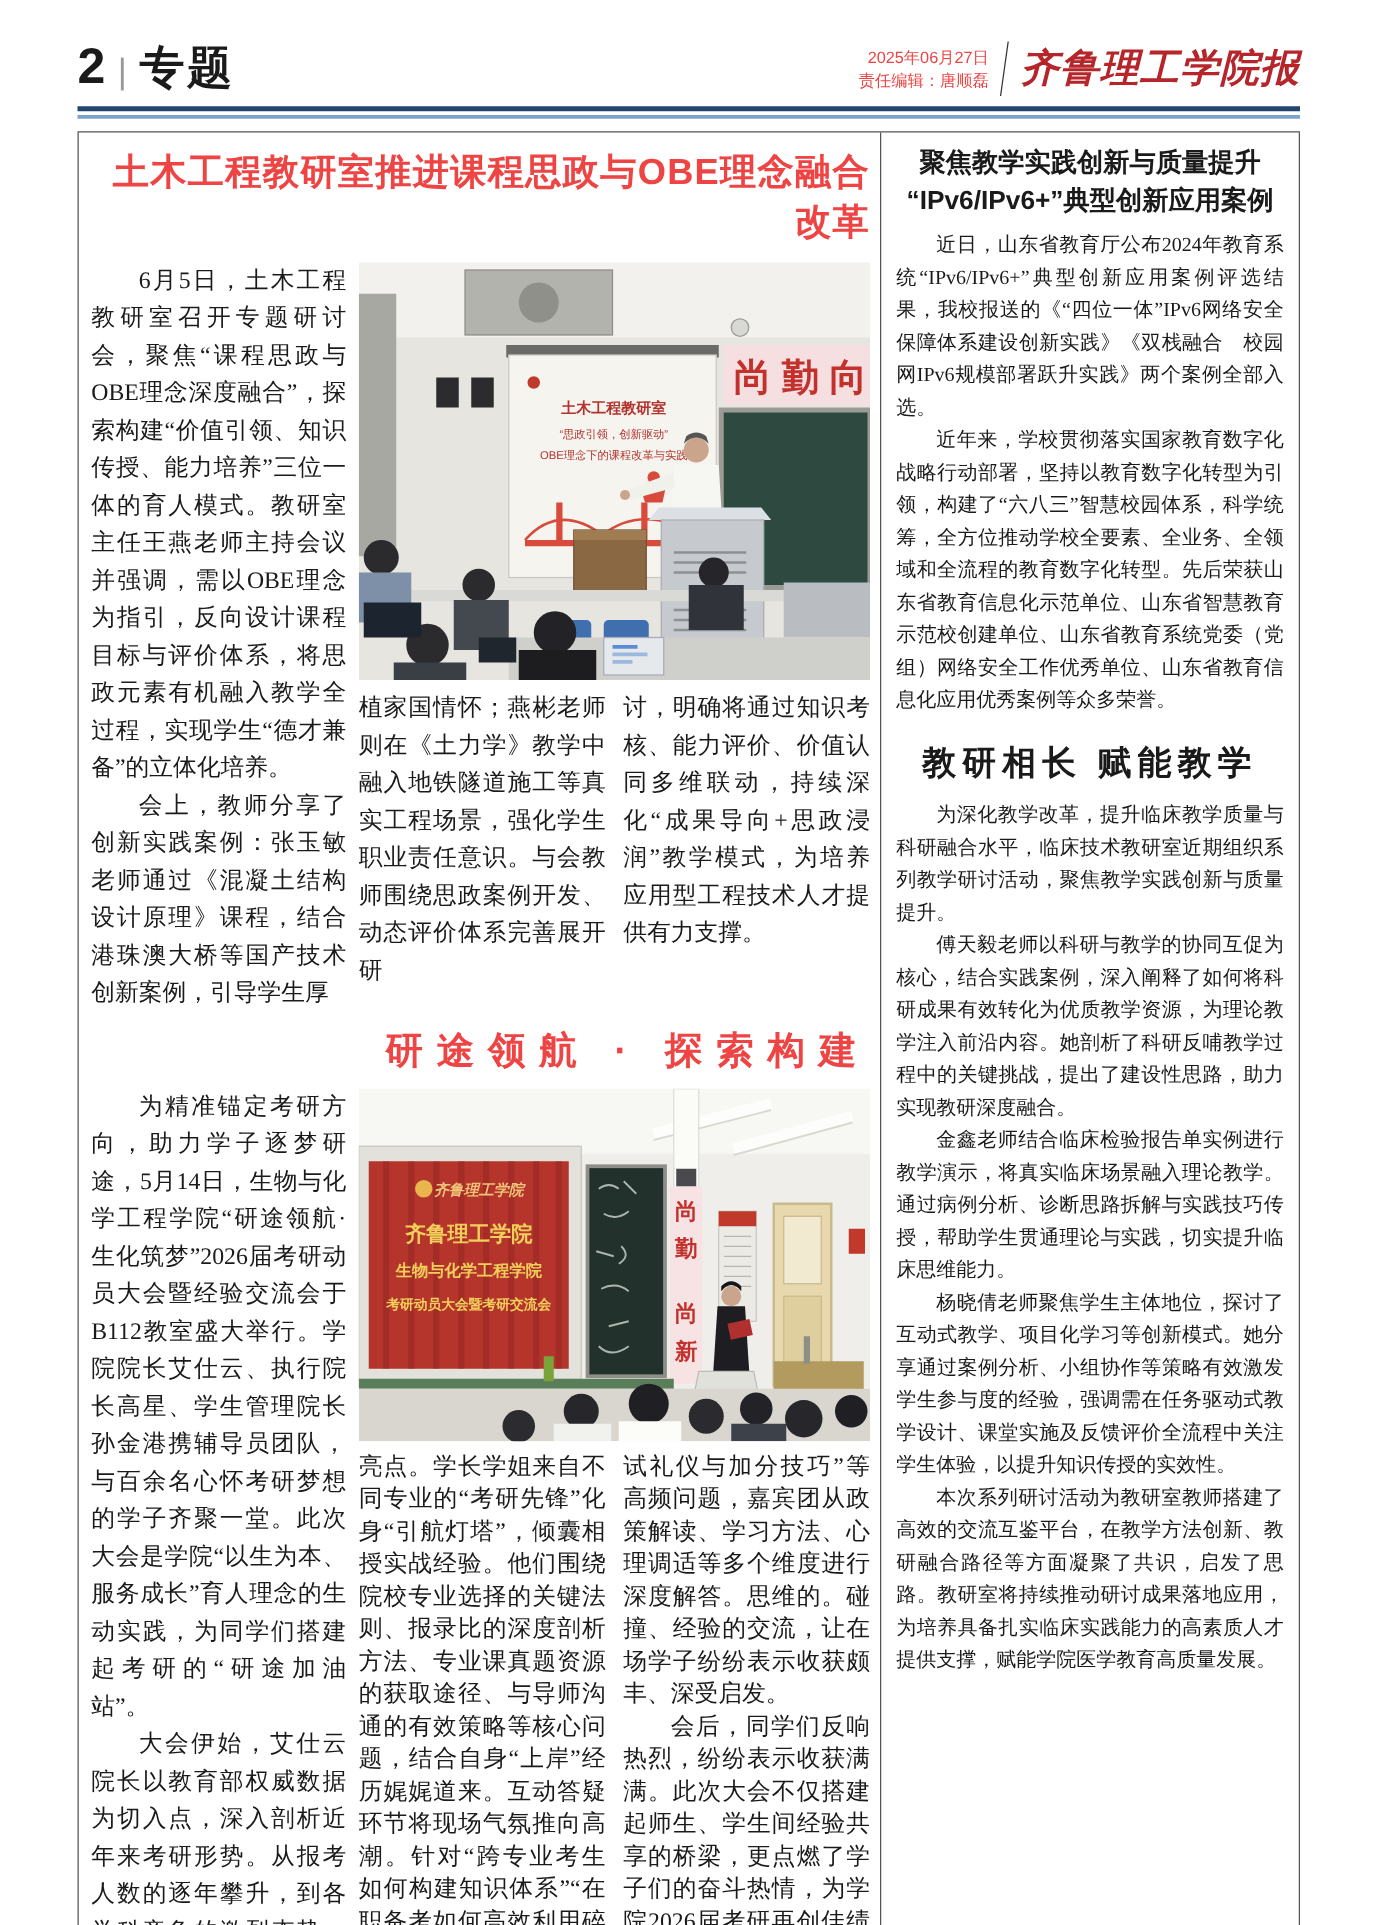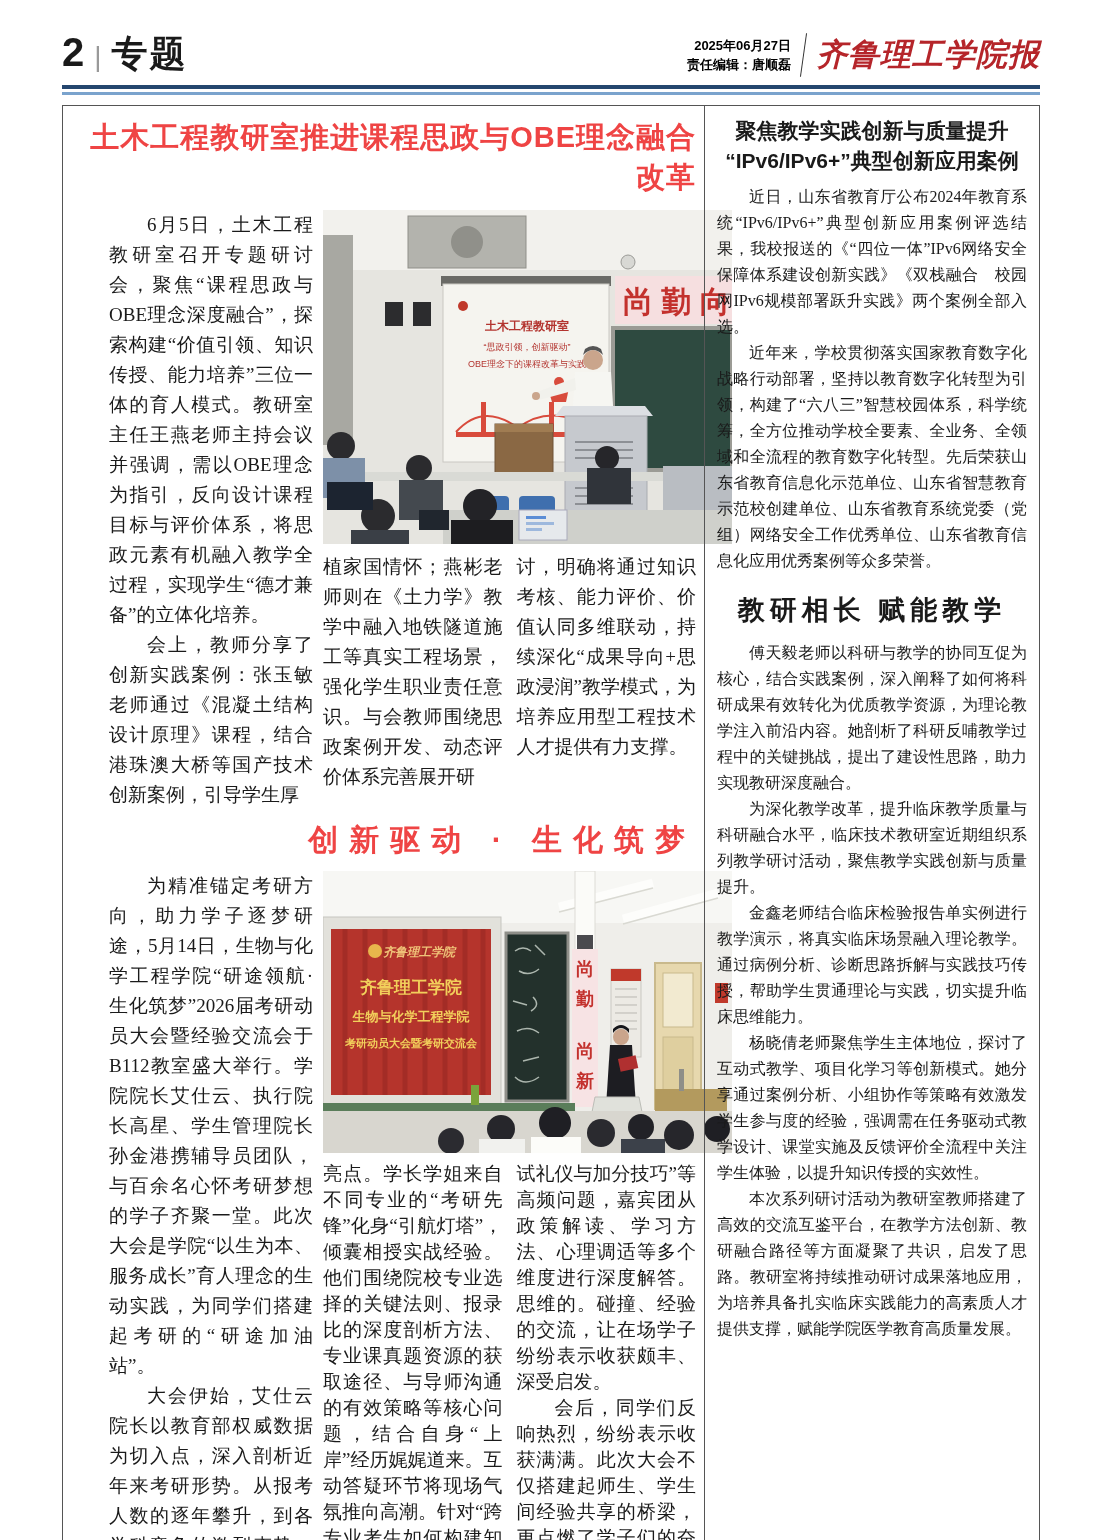--- a/index.html
+++ b/index.html
@@ -6,41 +6,41 @@
   body { width:1100px; height:1540px; background:#ffffff; font-family:"Liberation Serif","DejaVu Serif",serif; color:#1a1a1a; overflow:hidden; }
   .page { width:1100px; height:1540px; position:relative; background:#fff; }
 
   
   .hdr { padding:30px 60px 0 62px; display:flex; justify-content:space-between; align-items:flex-end; }
   .hdr-left { display:flex; align-items:baseline; gap:10px; font-family:"Liberation Sans","DejaVu Sans",sans-serif; }
   .page-num { font-size:40px; font-weight:bold; }
   .hdr-bar { color:#999; font-size:28px; font-weight:200; }
   .section-name { font-size:36px; font-weight:bold; letter-spacing:2px; }
   .hdr-right { display:flex; align-items:center; gap:12px; padding-bottom:2px; }
-  .date-ed { text-align:right; font-family:"Liberation Sans","DejaVu Sans",sans-serif; font-size:13px; font-weight:bold; line-height:19px; color:#000000; }
+  .date-ed { text-align:right; font-family:"Liberation Sans","DejaVu Sans",sans-serif; font-size:13px; font-weight:normal; line-height:19px; color:#ef4444; }
   .hdr-div { width:1px; height:44px; background:#333; transform:rotate(8deg); }
   .masthead { font-family:"DejaVu Serif","Liberation Serif",serif; font-style:italic; font-weight:bold; font-size:31px; color:#b5252a; letter-spacing:1px; white-space:nowrap; }
   .rules { margin:6px 60px 0 62px; }
   .rule1 { height:4px; background:#24466e; }
   .rule2 { height:3px; background:#7aa3cd; margin-top:3px; }
 
   
   .content-box { margin:10px 60px 0 62px; border:1px solid #555; display:flex; align-items:stretch; min-height:1382px; }
   .main-area { width:641px; padding:6px 8px 6px 10px; }
   .v-divider { width:1px; background:#555; }
   .right-col { flex:1; padding:6px 12px 6px 12px; }
 
   
   .a-title { font-family:"Liberation Sans","DejaVu Sans",sans-serif; font-weight:bold; text-align:right; color:#ef4444; }
   .a1-title { font-size:29px; letter-spacing:1px; margin:6px 0 12px 0; }
   .a2-title { font-size:30px; letter-spacing:11px; margin:10px 0 10px 0; }
   .cols-row { display:flex; gap:10px; }
   .ncol { font-size:19px; line-height:30px; text-align:justify; }
   .ncol p.ind { text-indent:2em; }
-  .col-w { width:204px; flex:none;margin-left:36px; }
+  .col-w { width:204px; flex:none; }
   .flow-wrap { flex:1; min-width:0; }
   .underphoto { display:flex; gap:14px; margin-top:8px; }
   .underphoto .ncol { flex:1; }
   .a2 .underphoto .ncol { line-height:26px; }
   .photo-frame { line-height:0; }
 
   
   .r1-title { font-family:"Liberation Sans","DejaVu Sans",sans-serif; font-weight:bold; font-size:21px; line-height:30px; text-align:center; margin:4px 0 8px 0; }
   .rbody { font-size:16px; line-height:26px; text-align:justify; }
   .rbody p { text-indent:2em; }
@@ -169,21 +169,21 @@
               </div>
               <div class="ncol">
                 <p>讨，明确将通过知识考核、能力评价、价值认同多维联动，持续深化“成果导向+思政浸润”教学模式，为培养应用型工程技术人才提供有力支撑。</p>
               </div>
             </div>
           </div>
         </div>
       </div>
 
       <div class="a2">
-        <div class="a-title a2-title">创新驱动 · 生化筑梦</div>
+        <div class="a-title a2-title">研途领航 · 探索构建</div>
         <div class="cols-row">
           <div class="ncol col-w">
             <p class="ind">为精准锚定考研方向，助力学子逐梦研途，5月14日，生物与化学工程学院“研途领航·生化筑梦”2026届考研动员大会暨经验交流会于B112教室盛大举行。学院院长艾仕云、执行院长高星、学生管理院长孙金港携辅导员团队，与百余名心怀考研梦想的学子齐聚一堂。此次大会是学院“以生为本、服务成长”育人理念的生动实践，为同学们搭建起考研的“研途加油站”。</p>
             <p class="ind">大会伊始，艾仕云院长以教育部权威数据为切入点，深入剖析近年来考研形势。从报考人数的逐年攀升，到各学科竞争的激烈态势，艾院长为同学们清晰勾勒出考研赛道的全新图景。</p>
 
           </div>
           <div class="flow-wrap">
             <div class="photo-frame">
               
               <svg width="409" height="282" viewBox="0 0 409 282">
@@ -298,22 +298,22 @@
         </div>
         <div class="rbody">
           <p>近日，山东省教育厅公布2024年教育系统“IPv6/IPv6+”典型创新应用案例评选结果，我校报送的《“四位一体”IPv6网络安全保障体系建设创新实践》《双栈融合　校园网IPv6规模部署跃升实践》两个案例全部入选。</p>
           <p>近年来，学校贯彻落实国家教育数字化战略行动部署，坚持以教育数字化转型为引领，构建了“六八三”智慧校园体系，科学统筹，全方位推动学校全要素、全业务、全领域和全流程的教育数字化转型。先后荣获山东省教育信息化示范单位、山东省智慧教育示范校创建单位、山东省教育系统党委（党组）网络安全工作优秀单位、山东省教育信息化应用优秀案例等众多荣誉。</p>
         </div>
       </div>
 
       <div>
         <div class="r2-title">教研相长  赋能教学</div>
         <div class="rbody">
+          <p>为深化教学改革，提升临床教学质量与科研融合水平，临床技术教研室近期组织系列教学研讨活动，聚焦教学实践创新与质量提升。</p>
           <p>傅天毅老师以科研与教学的协同互促为核心，结合实践案例，深入阐释了如何将科研成果有效转化为优质教学资源，为理论教学注入前沿内容。她剖析了科研反哺教学过程中的关键挑战，提出了建设性思路，助力实现教研深度融合。</p>
-          <p>为深化教学改革，提升临床教学质量与科研融合水平，临床技术教研室近期组织系列教学研讨活动，聚焦教学实践创新与质量提升。</p>
           <p>金鑫老师结合临床检验报告单实例进行教学演示，将真实临床场景融入理论教学。通过病例分析、诊断思路拆解与实践技巧传授，帮助学生贯通理论与实践，切实提升临床思维能力。</p>
           <p>杨晓倩老师聚焦学生主体地位，探讨了互动式教学、项目化学习等创新模式。她分享通过案例分析、小组协作等策略有效激发学生参与度的经验，强调需在任务驱动式教学设计、课堂实施及反馈评价全流程中关注学生体验，以提升知识传授的实效性。</p>
           <p>本次系列研讨活动为教研室教师搭建了高效的交流互鉴平台，在教学方法创新、教研融合路径等方面凝聚了共识，启发了思路。教研室将持续推动研讨成果落地应用，为培养具备扎实临床实践能力的高素质人才提供支撑，赋能学院医学教育高质量发展。</p>
         </div>
       </div>
 
     </div>
   </div>
 
 </div>

